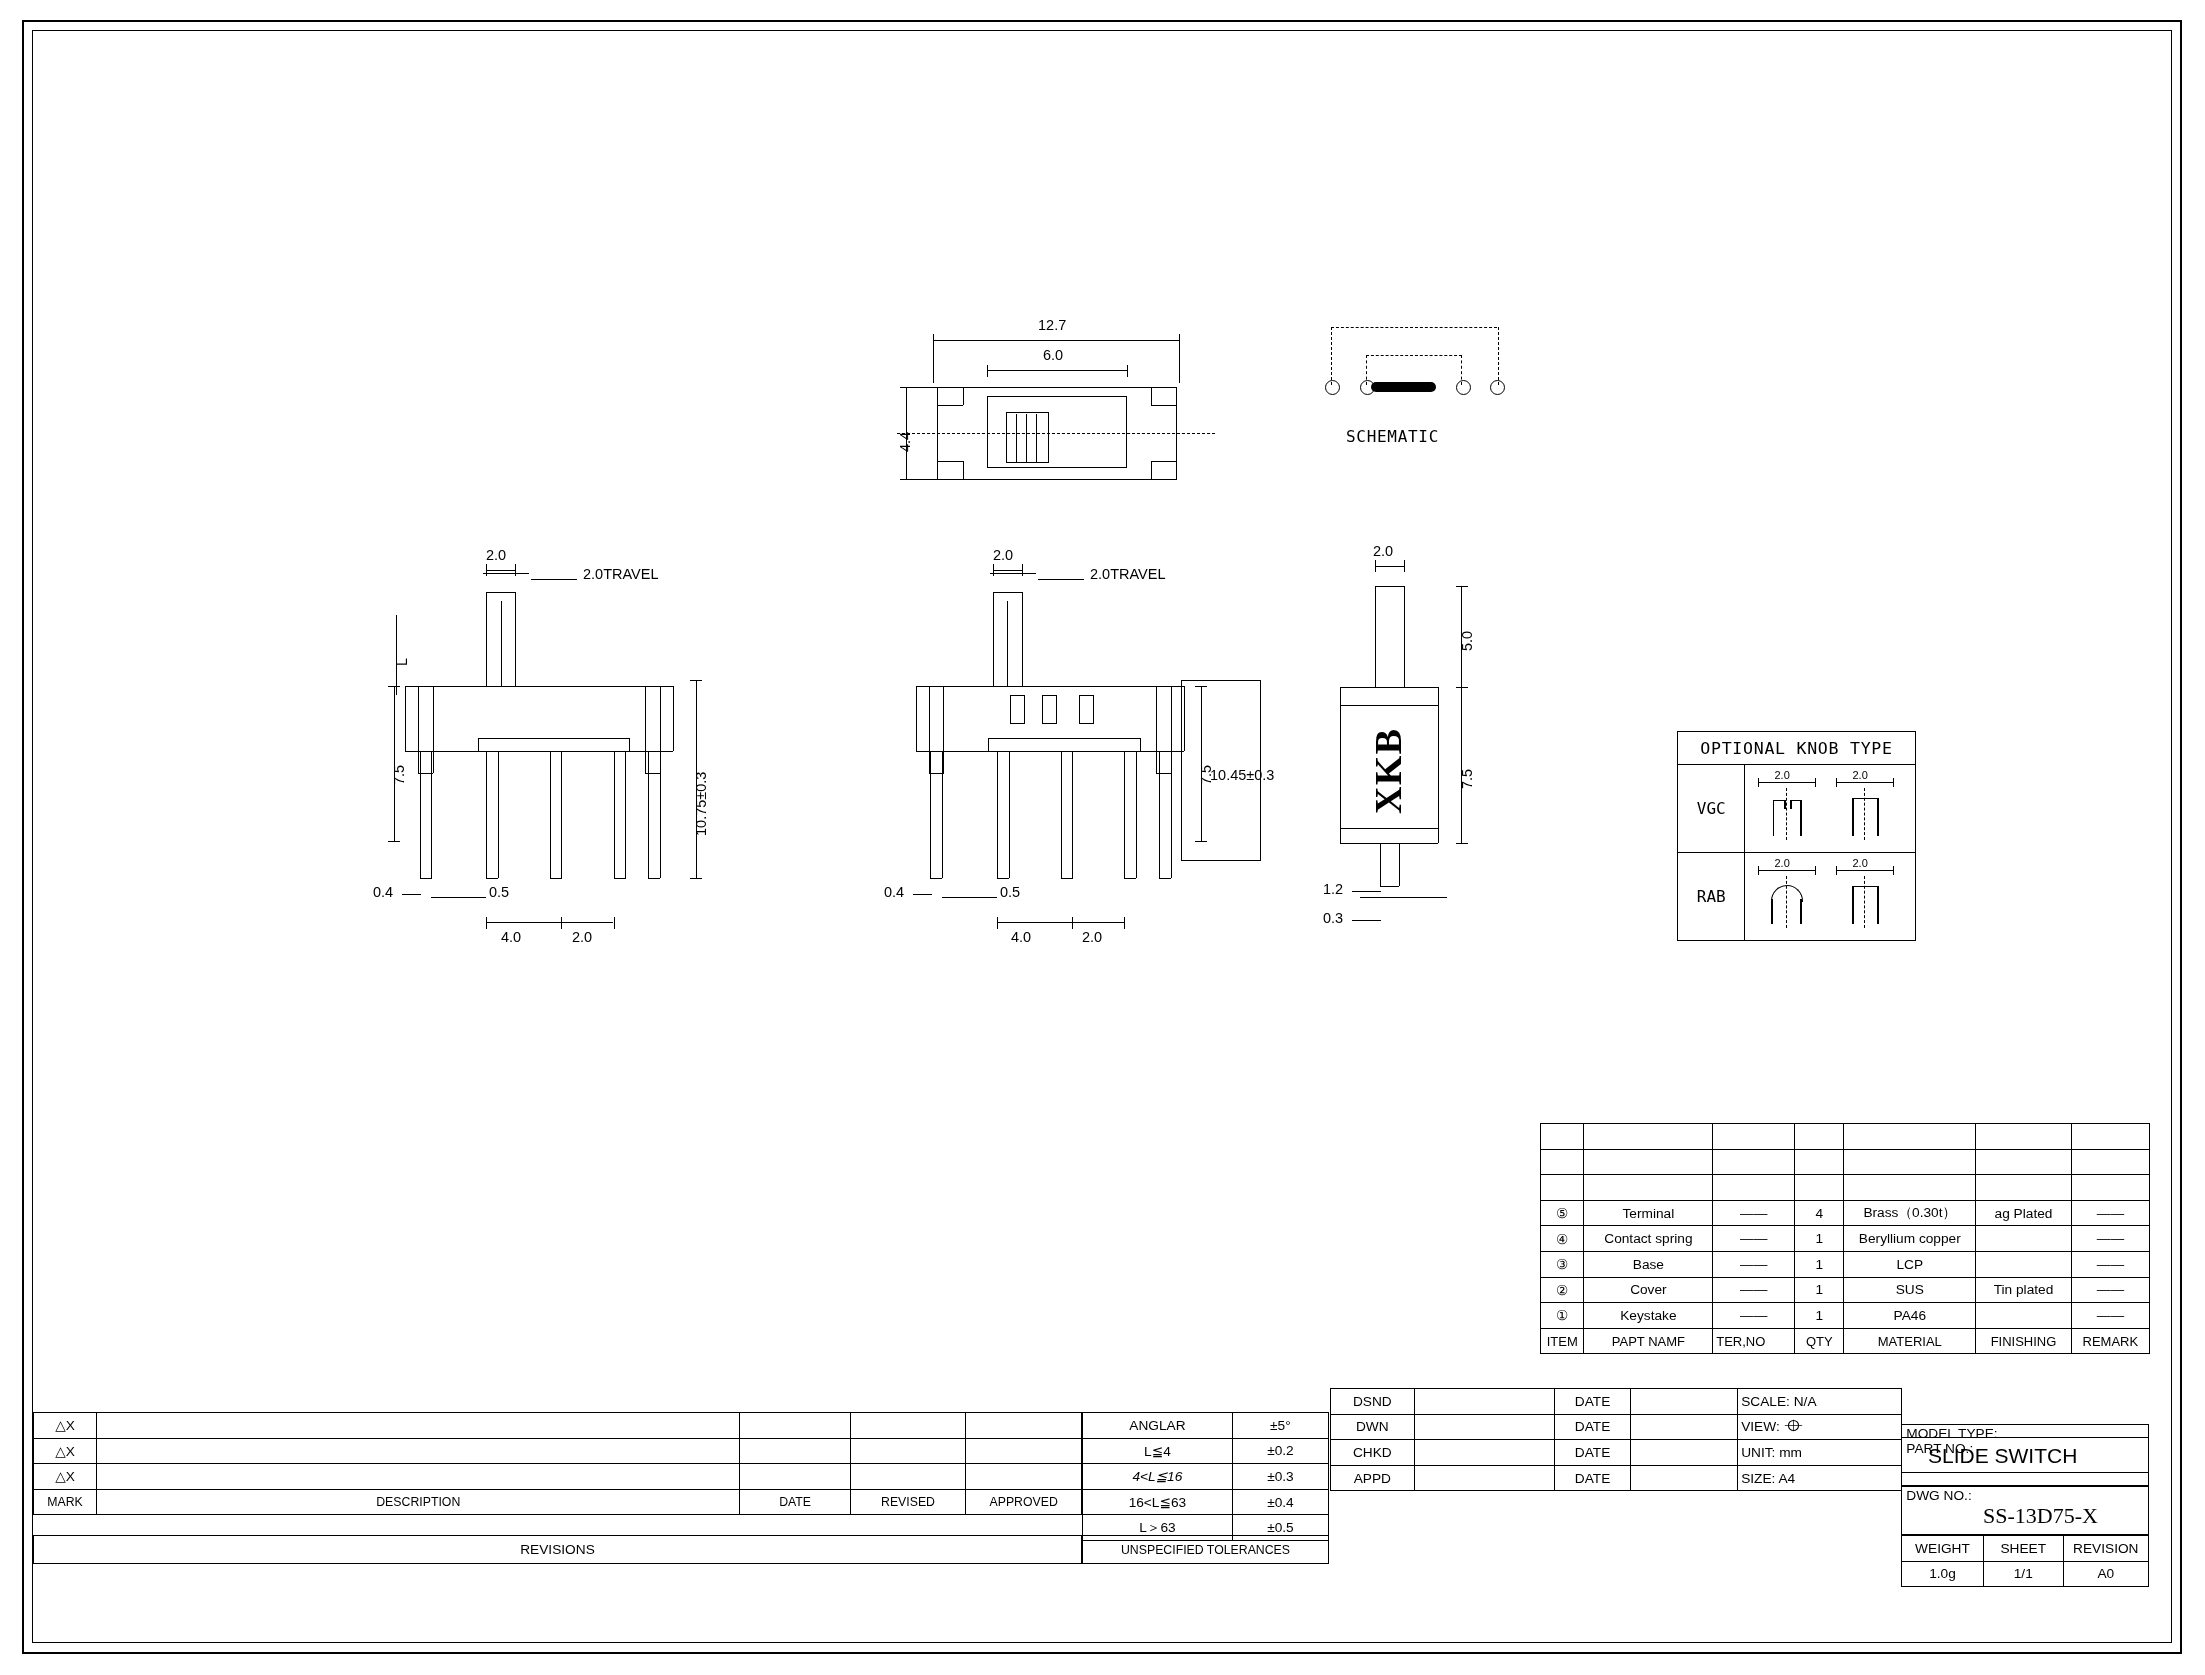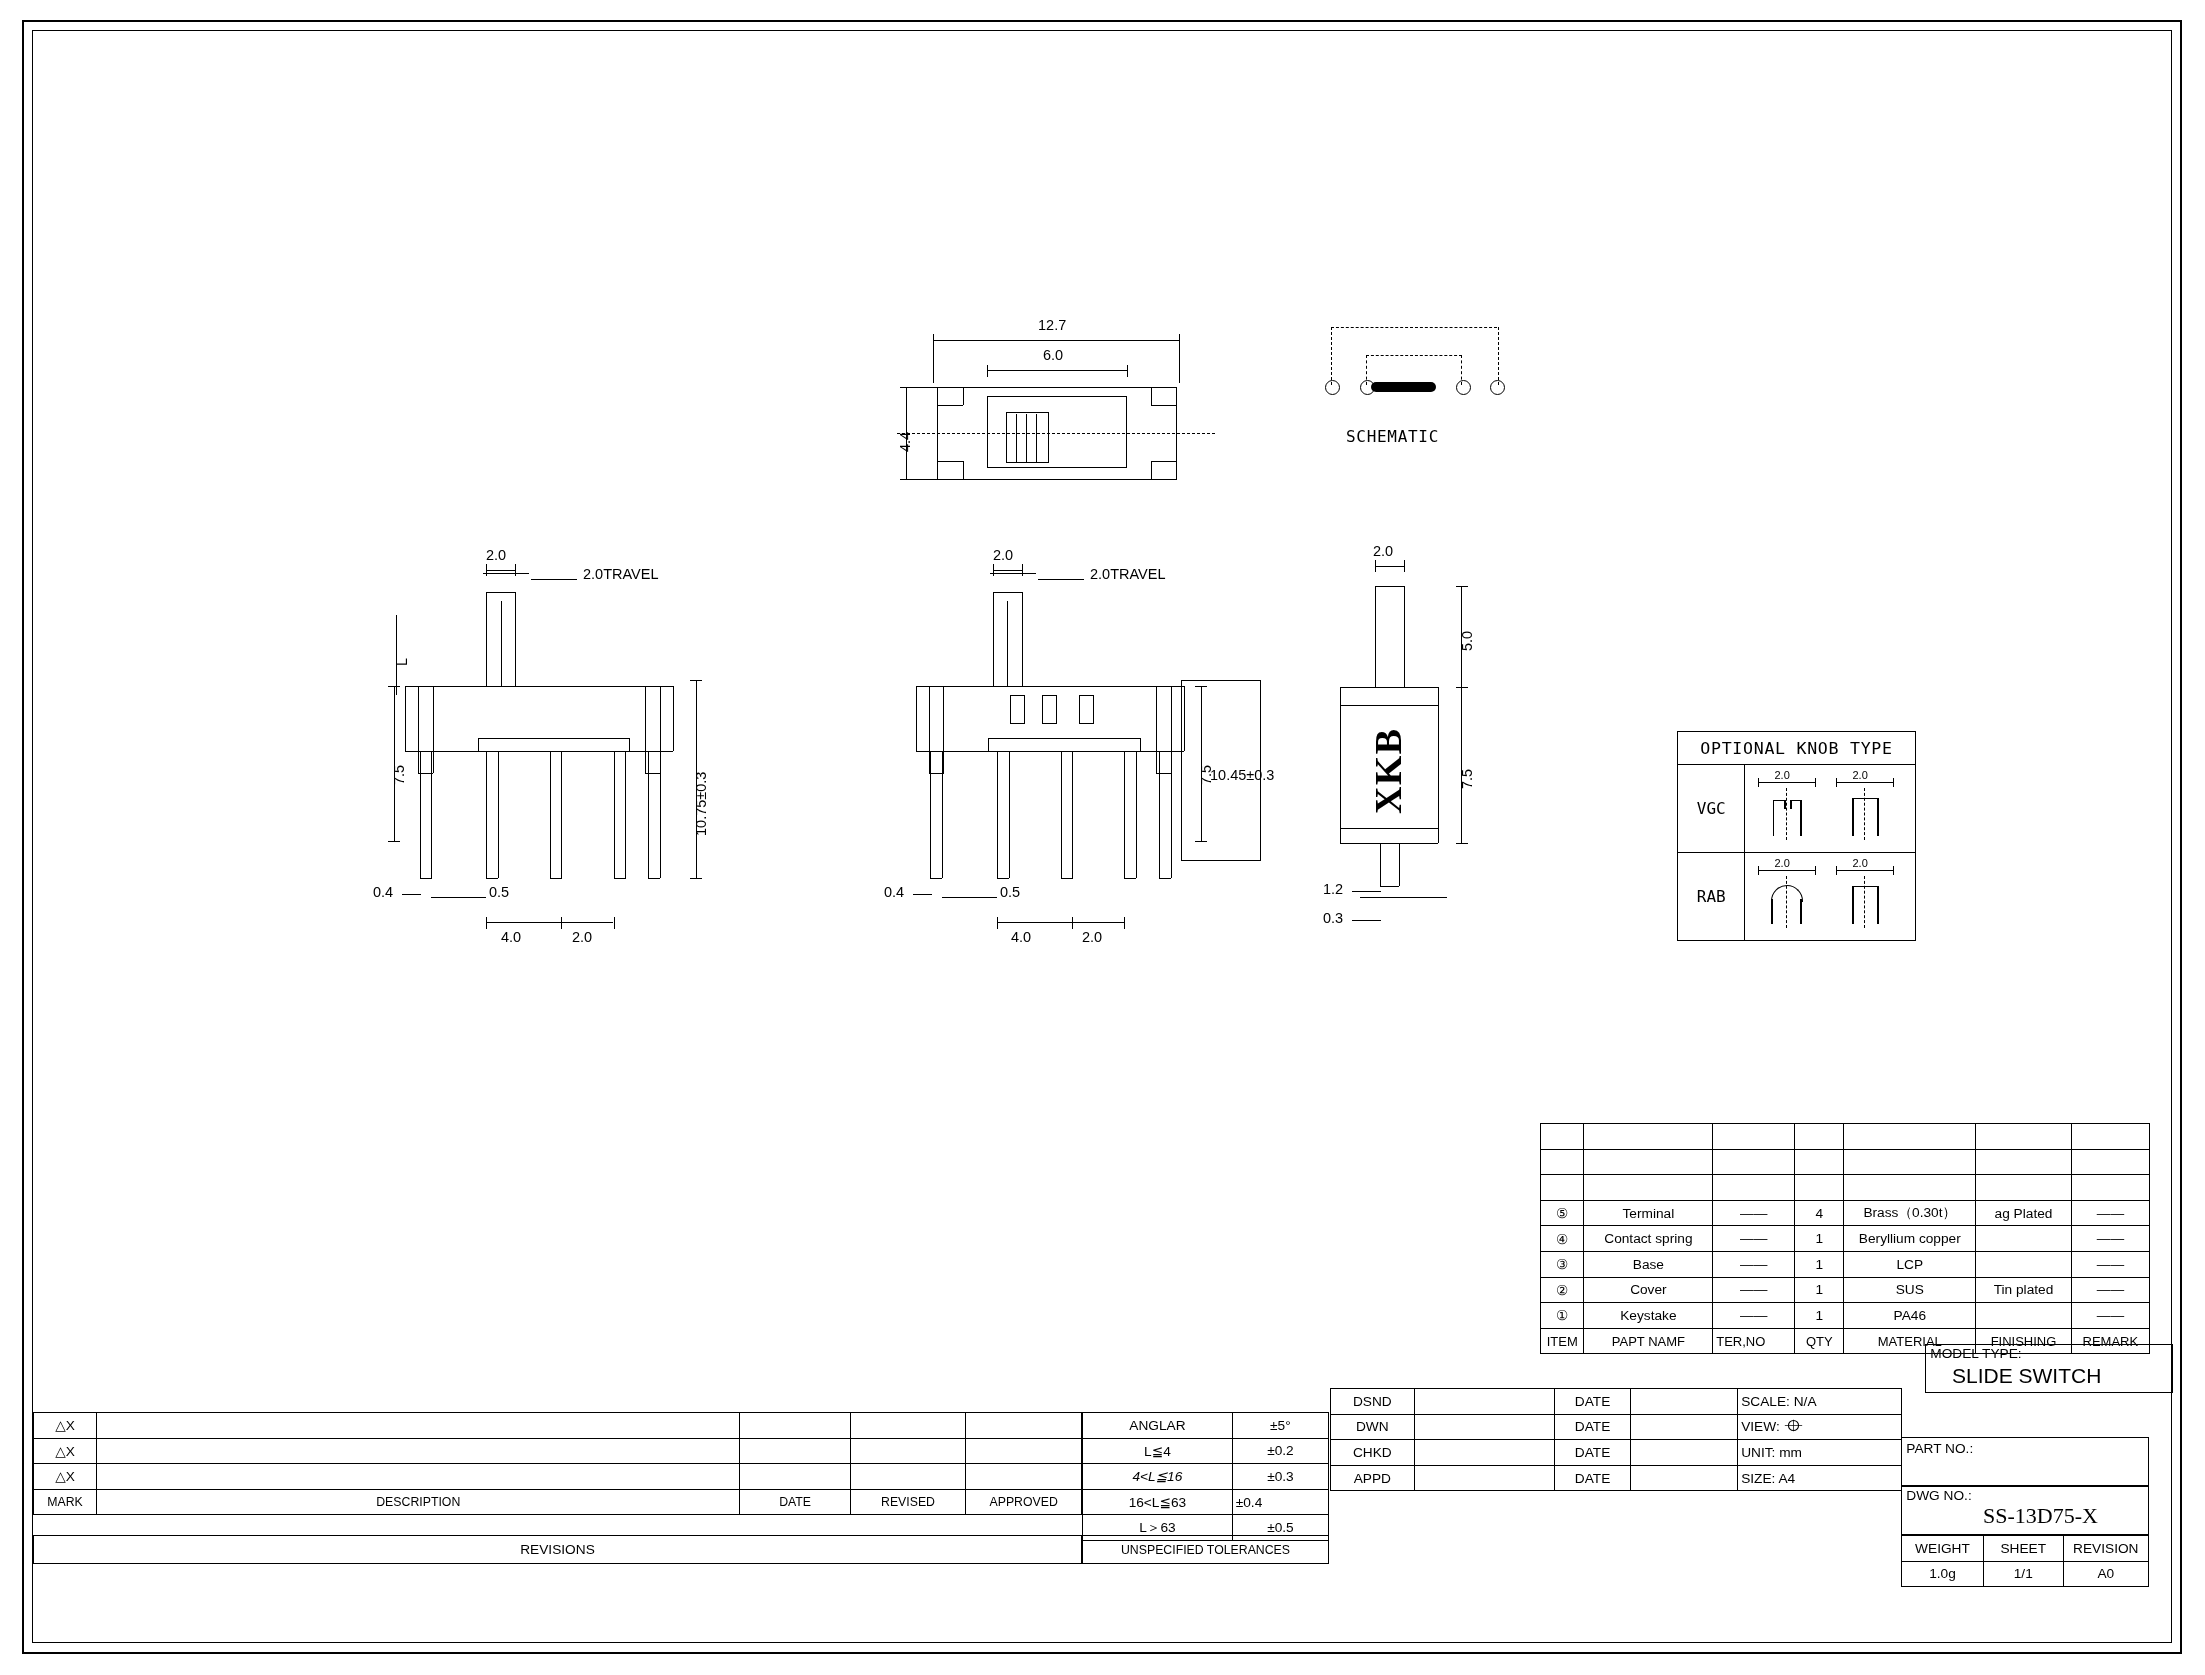--- a/index.html
+++ b/index.html
@@ -475,21 +475,21 @@
       <td style="text-align:center;">DATE</td>
       <td></td>
       <td>
         <span>SIZE:</span>
         <span>A4</span>
       </td>
     </tr>
   </tbody>
     </table>
 
-  <div class="box1" style="left:1901px;top:1344px;width:248px;height:49px;margin-left:24px;">
+  <div class="box1" style="left:1901px;top:1424px;width:248px;height:49px;">
     <div style="position:absolute;left:4.3px;top:1.4px;font-size:13.7px;">MODEL TYPE:</div>
     <div style="position:absolute;left:26px;top:19px;font-size:21px;">SLIDE SWITCH</div>
   </div>
   <div class="box1" style="left:1901px;top:1437px;width:248px;height:49px;">
     <div style="position:absolute;left:4.3px;top:2.9px;font-size:13.7px;">PART NO.:</div>
     <div style="position:absolute;left:116px;top:22px;font-size:16px;"></div>
   </div>
   <div class="box1" style="left:1901px;top:1486px;width:248px;height:49px;">
     <div style="position:absolute;left:4.3px;top:1.4px;font-size:13.7px;">DWG NO.:</div>
     <div style="position:absolute;left:81px;top:16px;font-size:22px;font-family:'Liberation Serif',serif;">SS-13D75-X</div>
@@ -556,21 +556,21 @@
     <tr>
       <td style="text-align:center;">L≦4</td>
       <td style="text-align:center;">±0.2</td>
     </tr>
     <tr>
       <td style="text-align:center;font-style:italic;">4&lt;L≦16</td>
       <td style="text-align:center;">±0.3</td>
     </tr>
     <tr>
       <td style="text-align:center;">16&lt;L≦63</td>
-      <td style="text-align:left;">±0.4</td>
+      <td style="text-align:center;">±0.4</td>
     </tr>
     <tr>
       <td style="text-align:center;">L＞63</td>
       <td style="text-align:center;">±0.5</td>
     </tr>
   </tbody>
     </table>
   <div class="box1" style="left:1082px;top:1535px;width:247px;height:29px;display:flex;align-items:center;justify-content:center;">
     <span style="font-size:12.3px;">UNSPECIFIED TOLERANCES</span>
   </div>

